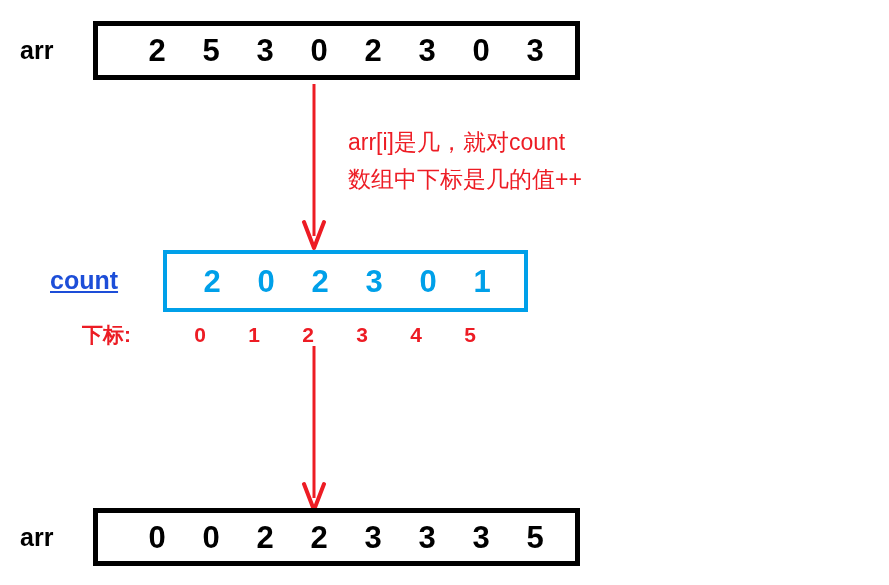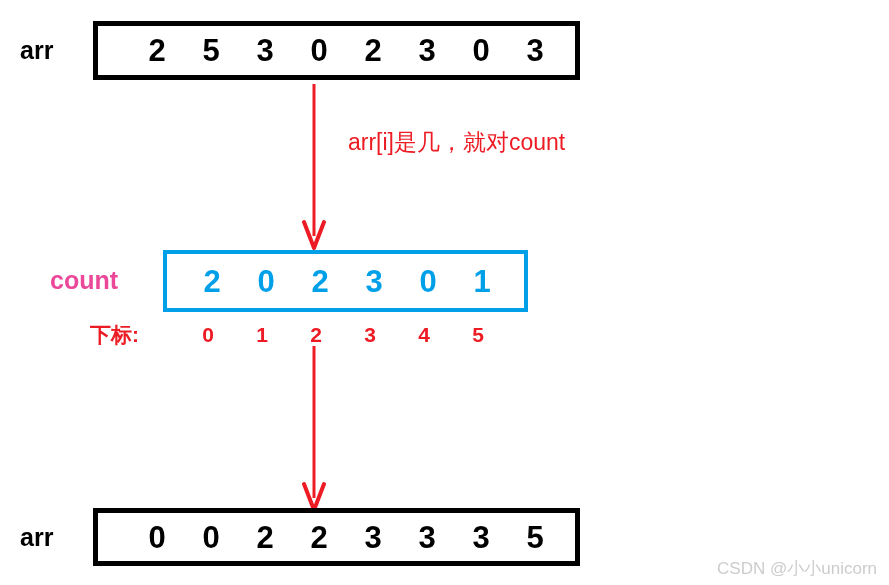--- a/index.html
+++ b/index.html
@@ -56,26 +56,26 @@
 
   
   .row-label {
     position: absolute;
     font-weight: bold;
     font-size: 25px;
     line-height: 1;
     white-space: nowrap;
   }
   .row-label.black { color: #000000; }
-  .row-label.blue  { color: #ec4899; }
+  .row-label.blue  { color: #1d4ed8; text-decoration: underline; }
 
   
   #index-row {
     position: absolute;
-    left: 163px;
+    left: 155px;
     top: 322px;
     height: 26px;
     display: flex;
     align-items: flex-start;
   }
   #index-row .idx-label {
     position: absolute;
     left: -73px;
     top: 0;
     color: #ec1c24;
@@ -142,20 +142,21 @@
 
   <div class="arrow" style="top:84px; height:166px;">
     <svg width="32" height="166" viewBox="0 0 32 166" aria-hidden="true">
       <line x1="16" y1="0" x2="16" y2="152" stroke="#ed1c24" stroke-width="3"></line>
       <polyline points="6,138 16,164 26,138" fill="none" stroke="#ed1c24" stroke-width="4" stroke-linecap="round" stroke-linejoin="round"></polyline>
     </svg>
   </div>
 
   <div class="note" style="left:348px; top:124px;">
     <div>arr[i]是几，就对count</div>
+    <div>数组中下标是几的值++</div>
   </div>
 
   <div class="row-label blue" style="left:50px; top:268px;">count</div>
 
   <div class="array-box blue" style="left:163px; top:250px; width:365px; height:62px;">
     <div class="cells" id="count-cells" style="left:18px;">
         <div class="cell blue">2</div>
         <div class="cell blue">0</div>
         <div class="cell blue">2</div>
         <div class="cell blue">3</div>
@@ -192,15 +193,14 @@
         <div class="cell black">0</div>
         <div class="cell black">2</div>
         <div class="cell black">2</div>
         <div class="cell black">3</div>
         <div class="cell black">3</div>
         <div class="cell black">3</div>
         <div class="cell black">5</div>
       </div>
   </div>
 
-  <div id="watermark">CSDN @小小unicorn</div>
 
 </div>
 
 </body></html>

